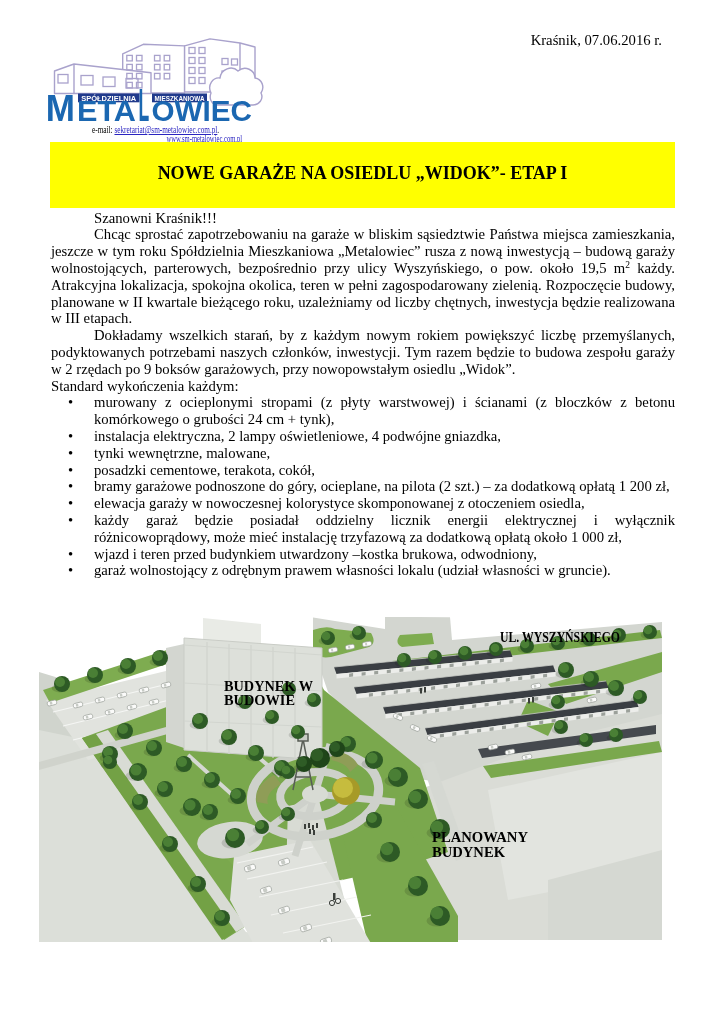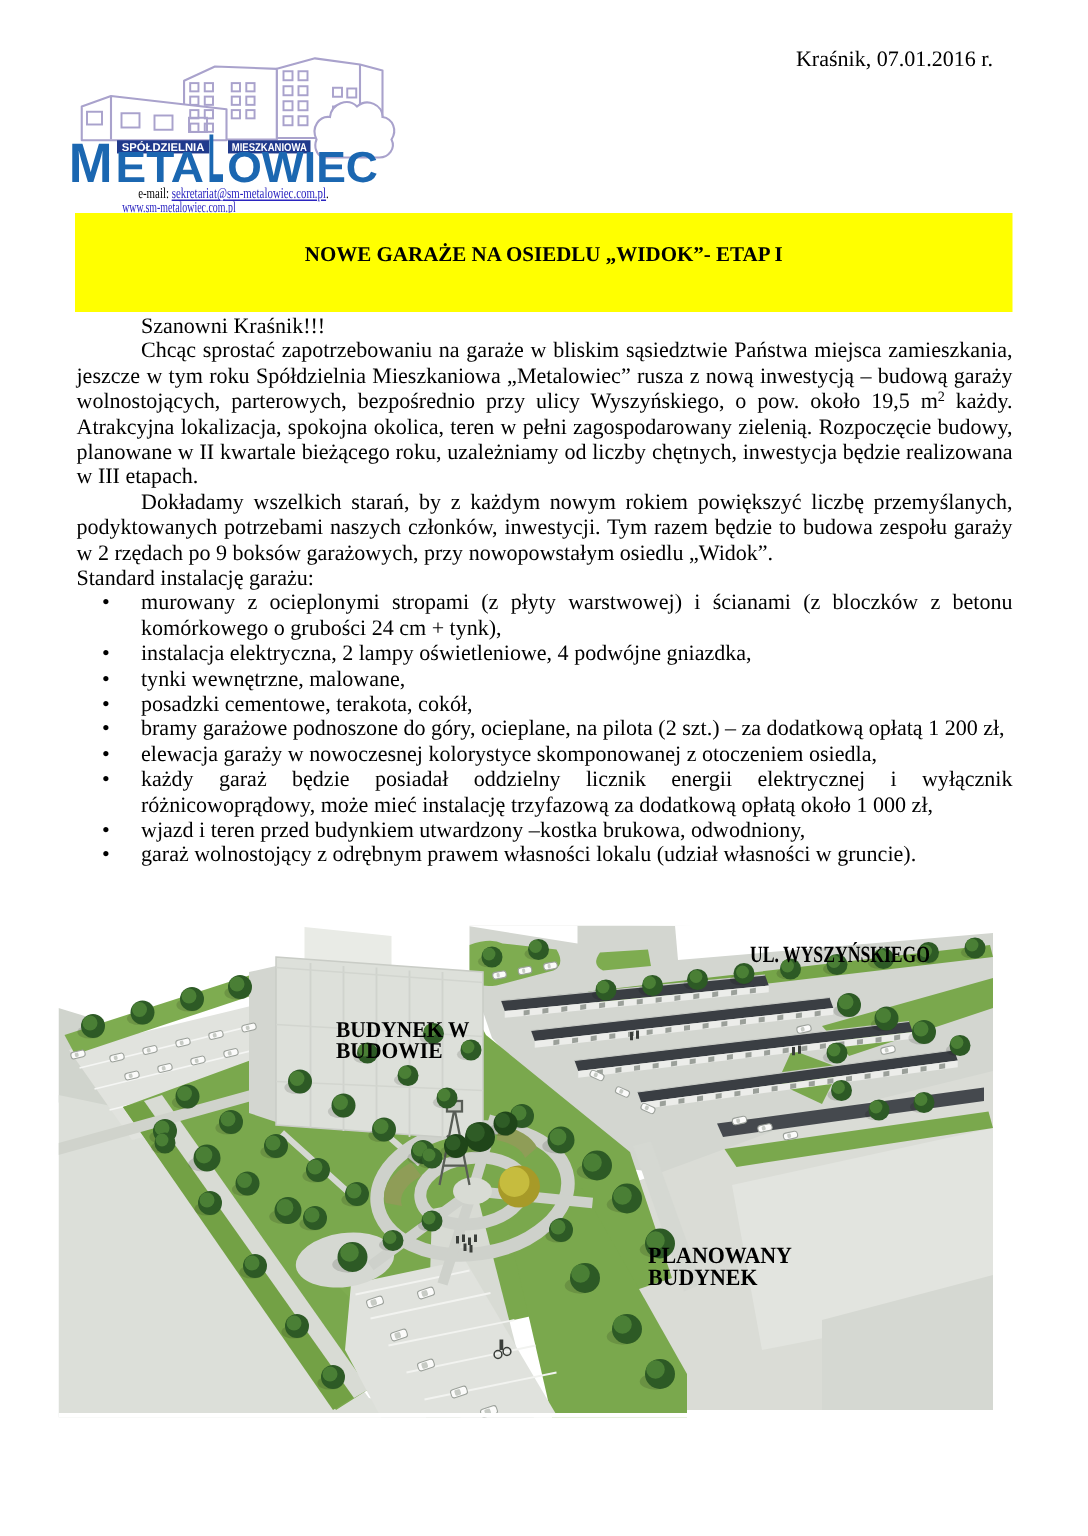--- a/index.html
+++ b/index.html
@@ -4,21 +4,21 @@
 <style>
   html,body{margin:0;padding:0;background:#fff;}
   #page{position:relative;width:725px;height:1024px;background:#fff;overflow:hidden;
         font-family:"Liberation Serif",serif;color:#000;}
   .abs{position:absolute;}
 </style>
 </head>
 <body>
 <div id="page">
 
-  <div class="abs" style="left:0;top:32px;width:662px;text-align:right;font-size:14.7px;">Kraśnik, 07.01.2016 r.</div>
+  <div class="abs" style="left:0;top:32px;width:662px;text-align:right;font-size:14.7px;">Kraśnik, 07.06.2016 r.</div>
 
   <div class="abs" style="left:45px;top:30px;width:225px;height:95px;">
   <svg width="225" height="95" viewBox="0 0 225 95">
     <g fill="#ffffff" stroke="#a9a2cc" stroke-width="1.4" stroke-linejoin="round">
 
       <path d="M77.7 23.8 L98.3 14.3 L139.6 15.9 L139.6 63 L77.7 63 Z"></path>
 
       <path d="M139.6 15.9 L165 8.9 L195 13 L210 17 L210 62 L139.6 62 Z"></path>
       <path d="M195 13 L195 62" fill="none"></path>
 
@@ -73,35 +73,35 @@
       <text x="0.8" y="91.4" font-size="37" textLength="29.2" lengthAdjust="spacingAndGlyphs">M</text>
       <text x="32" y="91.4" font-size="29" textLength="59" lengthAdjust="spacingAndGlyphs">ETA</text>
       <text x="93.5" y="91.4" font-size="46" textLength="10.7" lengthAdjust="spacingAndGlyphs">L</text>
       <text x="106.5" y="91.4" font-size="29" textLength="100.5" lengthAdjust="spacingAndGlyphs">OWIEC</text>
     </g>
   </svg>
   </div>
 
   <div class="abs" style="left:56px;top:125.4px;width:200px;text-align:center;font-size:10px;line-height:10px;"><span style="display:inline-block;transform:scaleX(0.725);transform-origin:50% 50%;white-space:nowrap;">e-mail: <span style="color:#2a24c0;text-decoration:underline;">sekretariat@sm-metalowiec.com.pl</span>.</span></div>
 
-  <div class="abs" style="left:62px;top:134.2px;width:200px;text-align:left;font-size:10px;line-height:10px;"><span style="display:inline-block;transform:scaleX(0.66);transform-origin:50% 50%;white-space:nowrap;color:#2a24c0;text-decoration:underline;">www.sm-metalowiec.com.pl</span></div>
+  <div class="abs" style="left:62px;top:134.2px;width:200px;text-align:right;font-size:10px;line-height:10px;"><span style="display:inline-block;transform:scaleX(0.66);transform-origin:50% 50%;white-space:nowrap;color:#2a24c0;text-decoration:underline;">www.sm-metalowiec.com.pl</span></div>
 
   <div class="abs" style="left:50px;top:142px;width:625px;height:66px;background:#ffff00;"></div>
 
-  <div class="abs" style="left:50px;top:163px;width:625px;text-align:center;font-size:14px;font-weight:bold;">NOWE GARAŻE NA OSIEDLU „WIDOK”- ETAP I</div>
+  <div class="abs" style="left:50px;top:163px;width:625px;text-align:center;font-size:18px;font-weight:bold;">NOWE GARAŻE NA OSIEDLU „WIDOK”- ETAP I</div>
 
   <div class="abs" style="left:51px;top:209.6px;width:624px;font-size:14.7px;line-height:16.8px;text-align:justify;">
 
     <div style="text-indent:43px;">Szanowni Kraśnik!!!</div>
 
     <div style="text-indent:43px;">Chcąc sprostać zapotrzebowaniu na garaże w&nbsp;bliskim sąsiedztwie Państwa miejsca zamieszkania, jeszcze w tym roku Spółdzielnia Mieszkaniowa „Metalowiec” rusza z nową inwestycją – budową garaży wolnostojących, parterowych, bezpośrednio przy ulicy Wyszyńskiego, o pow. około 19,5 m<sup style="font-size:9.5px;vertical-align:baseline;position:relative;top:-4.5px;line-height:0;">2</sup> każdy. Atrakcyjna lokalizacja, spokojna okolica, teren w pełni zagospodarowany zielenią. Rozpoczęcie budowy, planowane w II kwartale bieżącego roku, uzależniamy od liczby chętnych, inwestycja będzie realizowana w III etapach.</div>
 
     <div style="text-indent:43px;">Dokładamy wszelkich starań, by z każdym nowym rokiem powiększyć liczbę przemyślanych, podyktowanych potrzebami naszych członków, inwestycji. Tym razem będzie to budowa zespołu garaży w 2 rzędach po 9 boksów garażowych, przy nowopowstałym osiedlu „Widok”.</div>
 
-    <div>Standard instalację garażu:</div>
+    <div>Standard wykończenia każdym:</div>
 
     <ul style="margin:0;padding:0 0 0 43px;list-style:none;">
       <li style="position:relative;padding-left:0;"><span style="position:absolute;left:-26px;">•</span>murowany z ocieplonymi stropami (z płyty warstwowej) i ścianami (z bloczków z betonu komórkowego o grubości 24 cm + tynk),</li>
       <li style="position:relative;"><span style="position:absolute;left:-26px;">•</span>instalacja elektryczna, 2 lampy oświetleniowe, 4 podwójne gniazdka,</li>
       <li style="position:relative;"><span style="position:absolute;left:-26px;">•</span>tynki wewnętrzne, malowane,</li>
       <li style="position:relative;"><span style="position:absolute;left:-26px;">•</span>posadzki cementowe, terakota, cokół,</li>
       <li style="position:relative;"><span style="position:absolute;left:-26px;">•</span>bramy garażowe podnoszone do góry, ocieplane, na pilota (2 szt.) – za dodatkową opłatą 1&nbsp;200 zł,</li>
       <li style="position:relative;"><span style="position:absolute;left:-26px;">•</span>elewacja garaży w nowoczesnej kolorystyce skomponowanej z otoczeniem osiedla,</li>
       <li style="position:relative;"><span style="position:absolute;left:-26px;">•</span>każdy garaż będzie posiadał oddzielny licznik energii elektrycznej i wyłącznik różnicowoprądowy, może mieć instalację trzyfazową za dodatkową opłatą około 1&nbsp;000 zł,</li>
       <li style="position:relative;"><span style="position:absolute;left:-26px;">•</span>wjazd i teren przed budynkiem utwardzony –kostka brukowa, odwodniony,</li>

